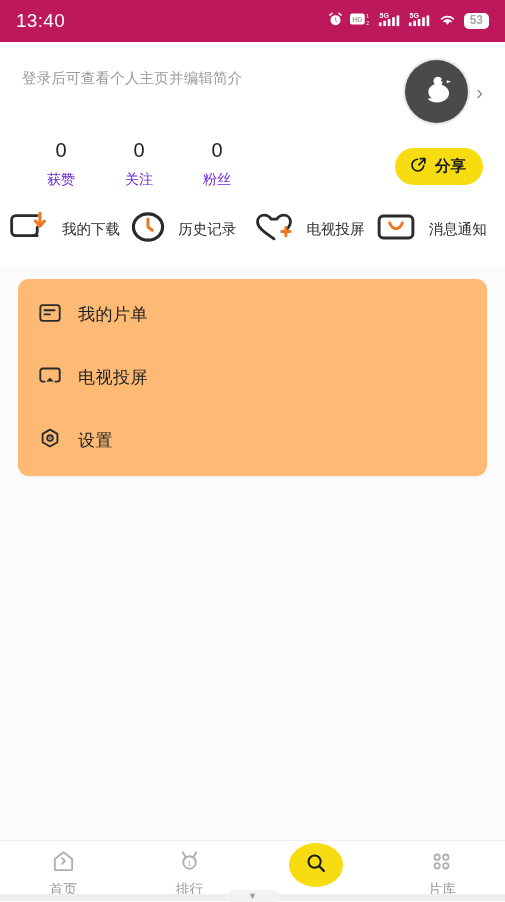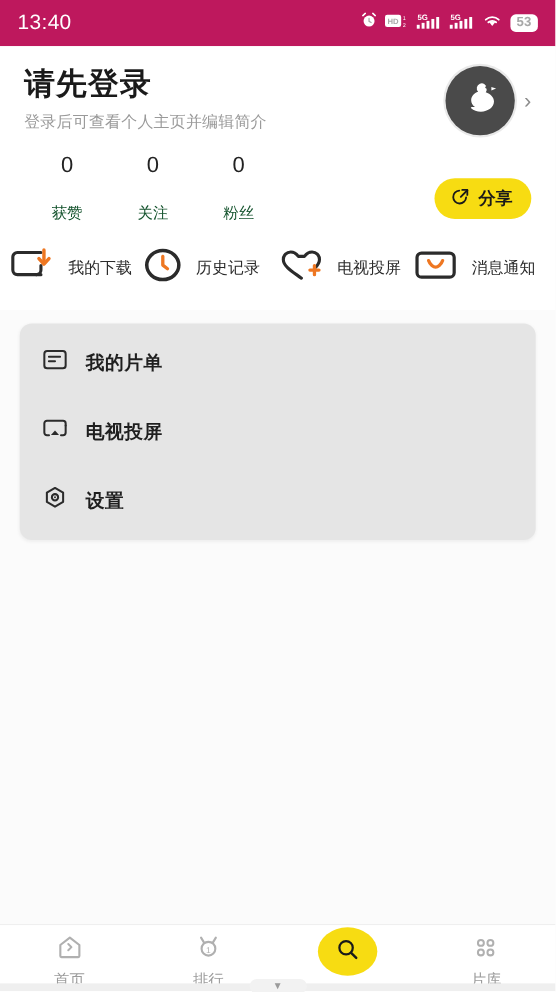--- a/index.html
+++ b/index.html
@@ -57,21 +57,21 @@
     box-shadow: 0 0 0 2px #e9e9e9;
   }
   .chev { color: #8c8c8c; font-size: 20px; line-height: 1; }
 
   .stats-row {
     margin-top: 16px;
     display: flex; align-items: flex-end;
   }
   .stat { width: 78px; text-align: center; }
   .stat-num { font-size: 20px; color: #222; font-weight: 500; }
-  .stat-label { font-size: 14px; color: #14532d; margin-top: 23px; }
+  .stat-label { font-size: 14px; color: #6d28d9; margin-top: 9px; }
   .share-btn {
     margin-left: auto; margin-bottom: 4px;
     background: #f7dc12; color: #1a1a1a;
     border: none; border-radius: 19px;
     height: 37px; padding: 0 17px 0 14px;
     display: flex; align-items: center; gap: 7px;
     font-size: 15.5px; font-weight: bold;
     font-family: Liberation Serif, serif; cursor: pointer;
   }
 
@@ -83,24 +83,23 @@
   .quick-item {
     flex: 1 1 0; text-align: center;
     display: flex; flex-direction: row; align-items: center; gap: 12px;
     cursor: pointer;
   }
   .quick-label { font-size: 14.5px; color: #2b2b2b; }
 
   
   .card-area { background: #fbfbfb; padding: 12px 18px 0 18px; flex: 1 1 auto; }
   .card {
-    background: #e5e5e5; border-radius: 11px;
+    background: #fdba74; border-radius: 11px;
     padding: 4px 0 4px 0;
     box-shadow: 0 1px 3px rgba(0,0,0,0.05);
-    font-weight: bold;
   }
   .menu-item {
     height: 63px; display: flex; align-items: center;
     padding: 0 20px; gap: 16px; cursor: pointer;
   }
   .menu-label { font-size: 17px; color: #1f1f1f; letter-spacing: .5px; }
 
   
   .tabbar {
     flex: 0 0 62px; height: 62px;
@@ -188,21 +187,20 @@
           <path d="M7.6 11.3a6.8 6.8 0 018.8 0" stroke="#fff" stroke-width="2.2" fill="none" stroke-linecap="round"></path>
         </svg>
       </span>
       <span class="battery">53</span>
     </div>
   </div>
 
   <div class="profile">
     <div class="profile-top">
       <div class="profile-texts">
-        <div class="login-title">请先登录</div>
         <div class="login-sub">登录后可查看个人主页并编辑简介</div>
       </div>
       <div class="avatar-wrap">
         <div class="avatar">
           <span>
             <svg width="40" height="40" viewBox="0 0 48 48">
               <path d="M30.5 13.5a5.4 5.4 0 10-9.3 3.7c-4.4 1.4-7.6 5-7.6 9.3 0 3 1.6 5.7 4.2 7.4h-3.6c-.8 0-1.2.9-.6 1.4 2.6 2.3 6.4 3.7 10.6 3.7 7.9 0 14.3-4.9 14.3-11 0-4.6-3.7-8.6-9-10.2a5.4 5.4 0 001-3.9z" fill="#ffffff"></path>
               <path d="M35.6 12.2l5.2 1.6-5.1 2.1z" fill="#ffffff"></path>
               <circle cx="30.6" cy="12.4" r="1.5" fill="#4a4a4a"></circle>
             </svg>

